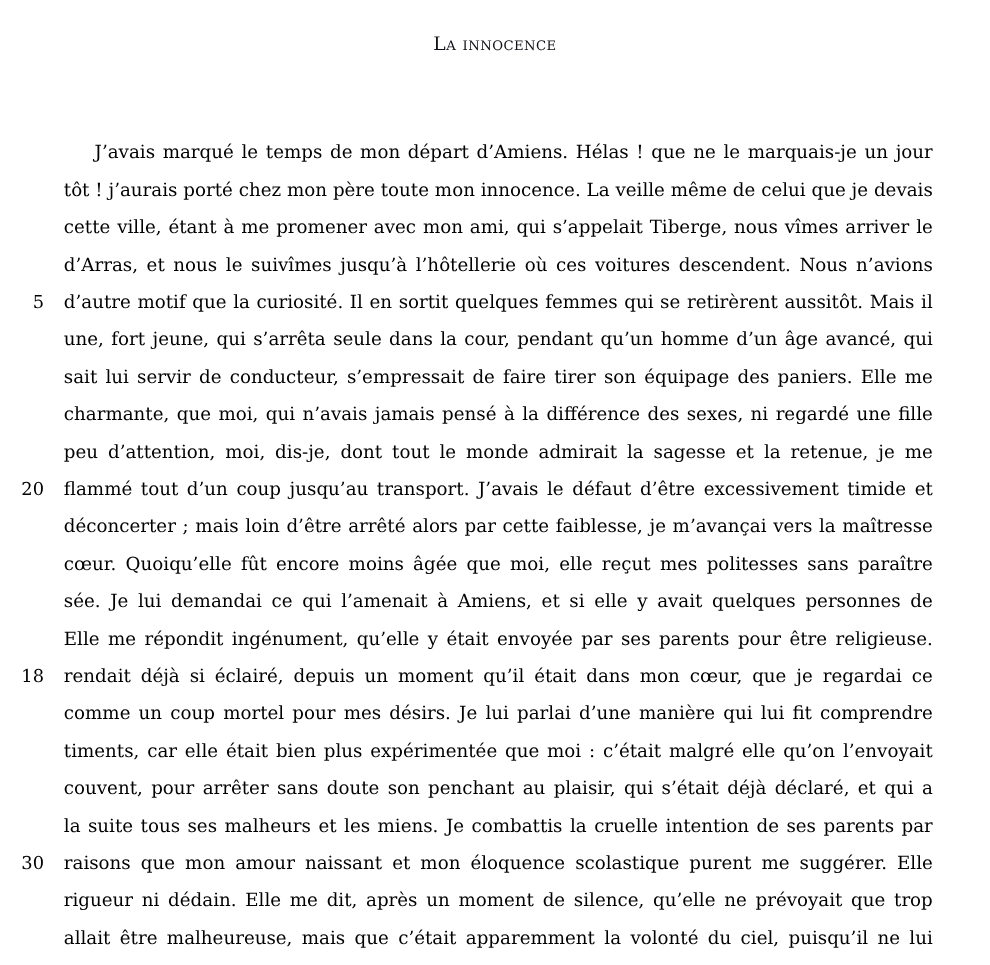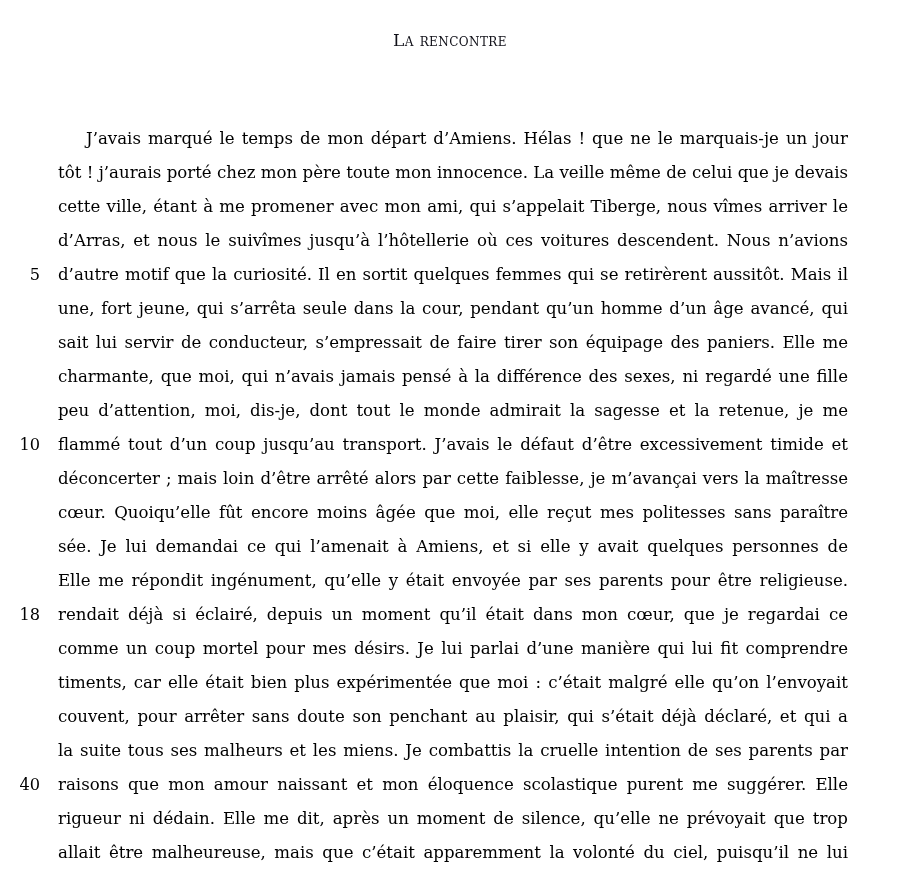--- a/index.html
+++ b/index.html
@@ -75,21 +75,21 @@
     text-align: right;
     font-size: 16.2px;
     color: #000000;
   }
 </style>
 </head>
 <body>
 
 <div class="page">
 
-  <div class="page-title">La rencontre</div>
+  <div class="page-title">La innocence</div>
 
   <div class="text-block">
       <div class="text-line">
         <span class="line-inner"><span class="indent"></span><span>J’avais marqué le temps de mon départ d’Amiens. Hélas ! que ne le marquais-je un jour plus</span></span>
       </div>
       <div class="text-line">
         <span class="line-inner"><span>tôt ! j’aurais porté chez mon père toute mon innocence. La veille même de celui que je devais quitter</span></span>
       </div>
       <div class="text-line">
         <span class="line-inner"><span>cette ville, étant à me promener avec mon ami, qui s’appelait Tiberge, nous vîmes arriver le coche</span></span>
@@ -107,21 +107,21 @@
       <div class="text-line">
         <span class="line-inner"><span>sait lui servir de conducteur, s’empressait de faire tirer son équipage des paniers. Elle me parut si</span></span>
       </div>
       <div class="text-line">
         <span class="line-inner"><span>charmante, que moi, qui n’avais jamais pensé à la différence des sexes, ni regardé une fille avec un</span></span>
       </div>
       <div class="text-line">
         <span class="line-inner"><span>peu d’attention, moi, dis-je, dont tout le monde admirait la sagesse et la retenue, je me trouvai en-</span></span>
       </div>
       <div class="text-line">
-        <span class="line-number">10</span>
+        <span class="line-number">20</span>
         <span class="line-inner"><span>flammé tout d’un coup jusqu’au transport. J’avais le défaut d’être excessivement timide et facile à</span></span>
       </div>
       <div class="text-line">
         <span class="line-inner"><span>déconcerter ; mais loin d’être arrêté alors par cette faiblesse, je m’avançai vers la maîtresse de mon</span></span>
       </div>
       <div class="text-line">
         <span class="line-inner"><span>cœur. Quoiqu’elle fût encore moins âgée que moi, elle reçut mes politesses sans paraître embarras-</span></span>
       </div>
       <div class="text-line">
         <span class="line-inner"><span>sée. Je lui demandai ce qui l’amenait à Amiens, et si elle y avait quelques personnes de connaissance.</span></span>
@@ -139,21 +139,21 @@
       <div class="text-line">
         <span class="line-inner"><span>timents, car elle était bien plus expérimentée que moi : c’était malgré elle qu’on l’envoyait au</span></span>
       </div>
       <div class="text-line">
         <span class="line-inner"><span>couvent, pour arrêter sans doute son penchant au plaisir, qui s’était déjà déclaré, et qui a causé dans</span></span>
       </div>
       <div class="text-line">
         <span class="line-inner"><span>la suite tous ses malheurs et les miens. Je combattis la cruelle intention de ses parents par toutes les</span></span>
       </div>
       <div class="text-line">
-        <span class="line-number">40</span>
+        <span class="line-number">30</span>
         <span class="line-inner"><span>raisons que mon amour naissant et mon éloquence scolastique purent me suggérer. Elle n’affecta ni</span></span>
       </div>
       <div class="text-line">
         <span class="line-inner"><span>rigueur ni dédain. Elle me dit, après un moment de silence, qu’elle ne prévoyait que trop qu’elle</span></span>
       </div>
       <div class="text-line">
         <span class="line-inner"><span>allait être malheureuse, mais que c’était apparemment la volonté du ciel, puisqu’il ne lui laissait nul</span></span>
       </div>
       <div class="text-line last">
         <span class="line-inner"></span>

